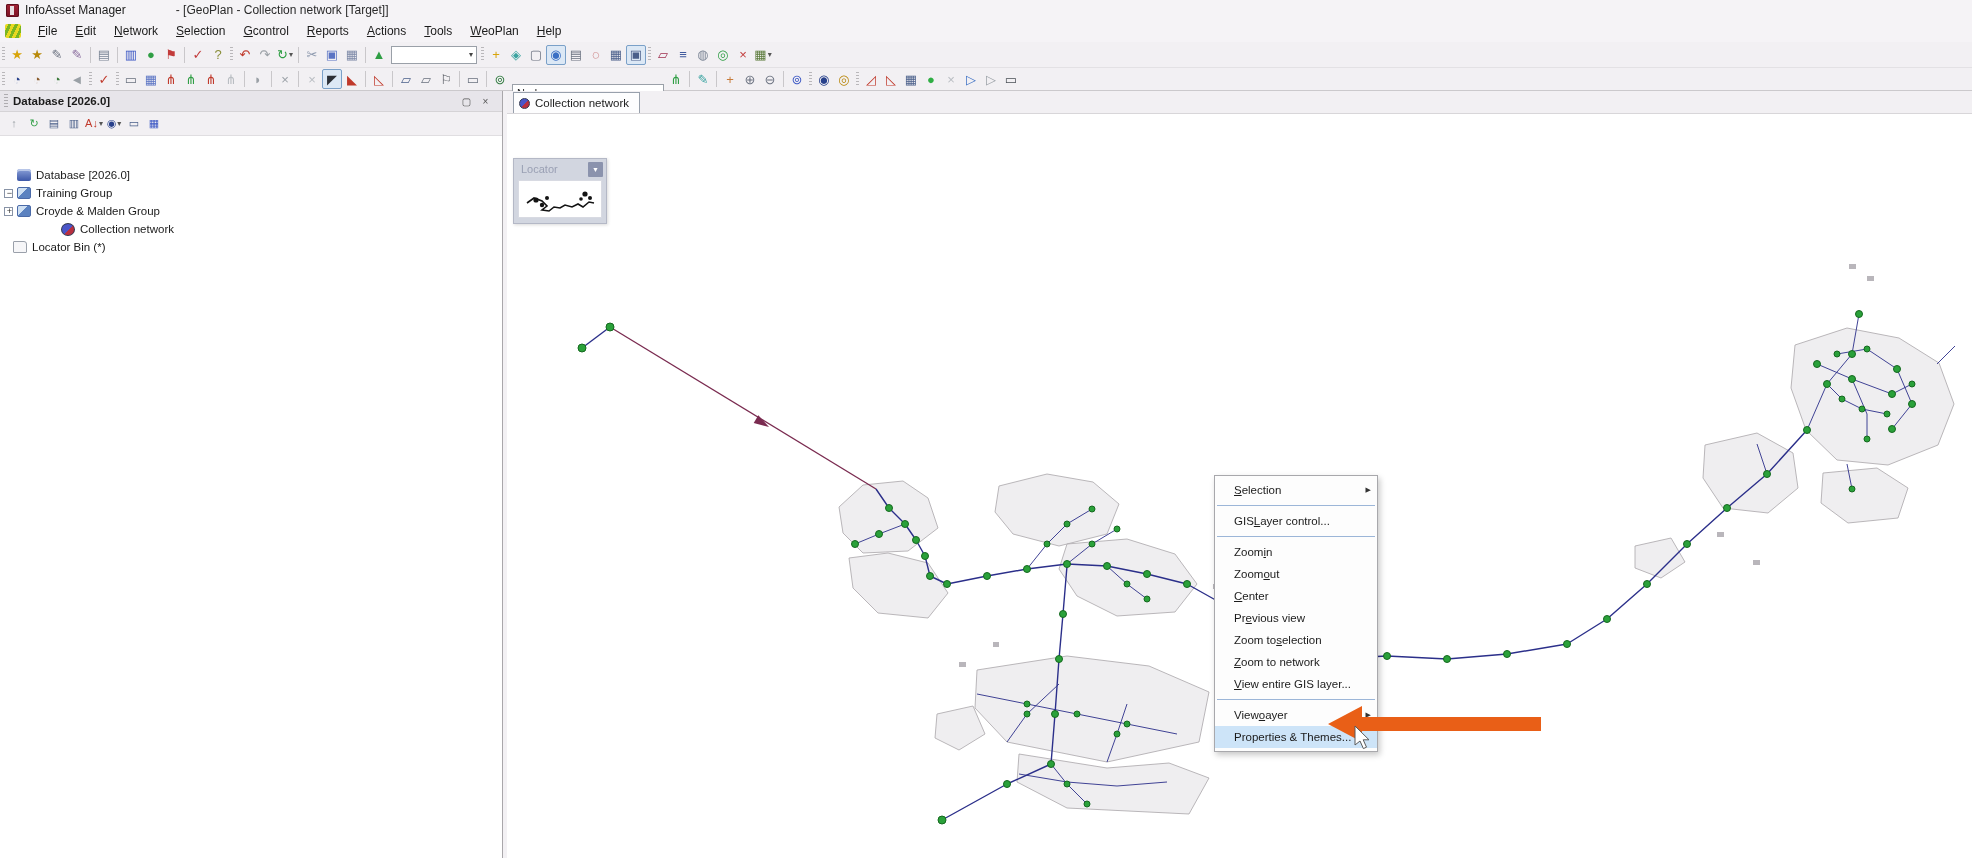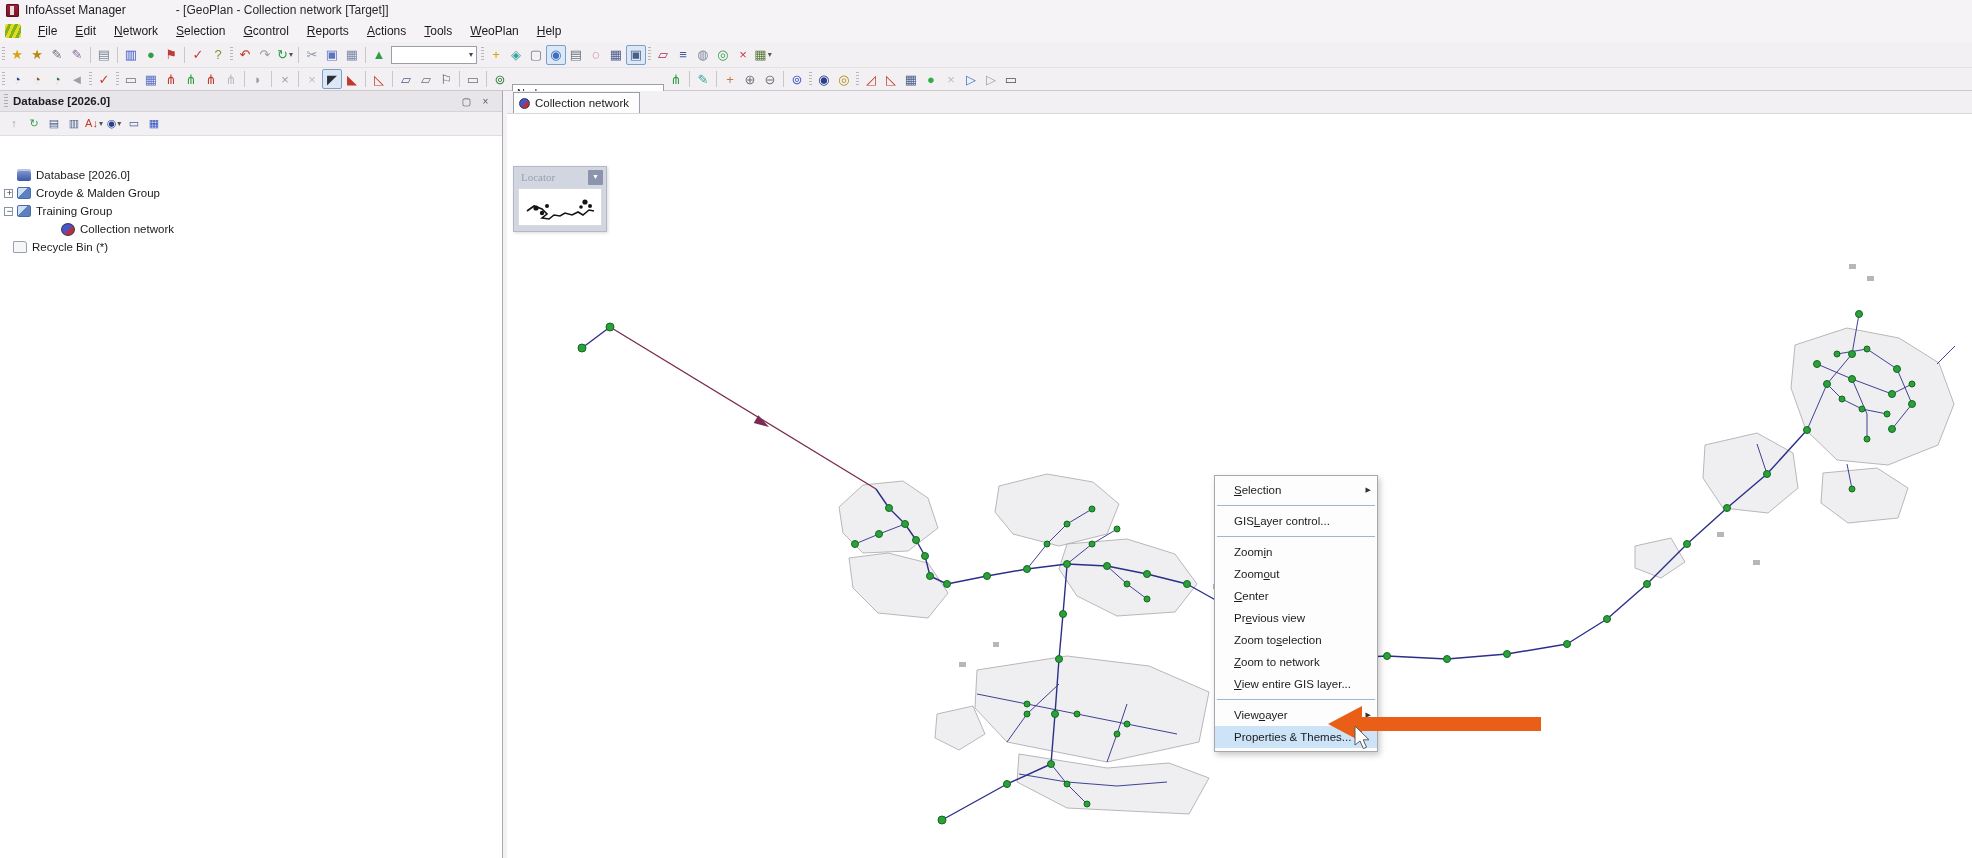--- a/index.html
+++ b/index.html
@@ -85,22 +85,22 @@
   .map-svg { position:absolute; left:0; top:0; }
   .parcel { fill:var(--parcel_fill); stroke:var(--parcel_stroke); stroke-width:0.8; }
   .pipe { fill:none; stroke:var(--pipe); stroke-width:1.4; stroke-linejoin:round; }
   .pipe-thin { fill:none; stroke:var(--pipe); stroke-width:0.9; }
   .main-line { fill:none; stroke:var(--main_line); stroke-width:1.3; }
   .node { fill:var(--node_fill); stroke:var(--node_stroke); stroke-width:1; }
   .block { fill:var(--block); }
   .flow-arrow { fill:var(--main_line); }
 
   
-  .locator { position:absolute; left:6px; top:52px; width:94px; height:66px;
-    background:rgba(206,210,221,0.92); border:1px solid #b4b8c6; box-shadow:1px 1px 3px rgba(0,0,0,0.15);font-family:Liberation Serif, serif; }
+  .locator { position:absolute; left:6px; top:44px; width:94px; height:66px;
+    background:rgba(206,210,221,0.92); border:1px solid #b4b8c6; box-shadow:1px 1px 3px rgba(0,0,0,0.15); }
   .locator-title { height:20px; display:flex; align-items:center; font-size:11px; color:#9aa0b4; padding-left:7px; }
   .locator-pin { margin-left:auto; margin-right:3px; width:15px; height:15px; background:#8b93ad;
     color:#fff; font-size:7px; display:flex; align-items:center; justify-content:center; border-radius:1px; }
   .locator-thumb { margin:1px 4px; width:84px; height:38px; background:#fff; border:1px solid #d8dae2; }
 
   
   .context-menu { position:absolute; left:707px; top:361px; width:164px;
     background:#fdfdfd; border:1px solid #a8a8ac; box-shadow:2px 3px 6px rgba(0,0,0,0.22);
     font-size:11.5px; padding:3px 0; z-index:30; }
   .cm-item { height:22px; display:flex; align-items:center; padding-left:19px; padding-right:6px; position:relative; }
@@ -693,42 +693,42 @@
     </div>
   <div class="tree">
 
       <div class="tree-row" style="padding-left: 4px;">
         <span class="exp exp-none"></span>
         <span class="ticon ti-database"></span>
         <span class="tlabel">Database [2026.0]</span>
       </div>
 
       <div class="tree-row" style="padding-left: 4px;">
+        <span class="exp exp-minus"></span>
+        <span class="ticon ti-group"></span>
+        <span class="tlabel">Training Group</span>
+      </div>
+
+      <div class="tree-row" style="padding-left: 4px;">
         <span class="exp exp-plus"></span>
         <span class="ticon ti-group"></span>
         <span class="tlabel">Croyde &amp; Malden Group</span>
-      </div>
-
-      <div class="tree-row" style="padding-left: 4px;">
-        <span class="exp exp-minus"></span>
-        <span class="ticon ti-group"></span>
-        <span class="tlabel">Training Group</span>
       </div>
 
 
       <div class="tree-row" style="padding-left: 48px;">
         <span class="exp exp-none"></span>
         <span class="ticon ti-network"></span>
         <span class="tlabel">Collection network</span>
       </div>
 
       <div class="tree-row" style="padding-left: 0px;">
         <span class="exp exp-none"></span>
         <span class="ticon ti-recycle"></span>
-        <span class="tlabel">Recycle Bin (*)</span>
+        <span class="tlabel">Locator Bin (*)</span>
       </div>
     </div>
 </div>
 
 <div class="geoplan">
   <div class="tabstrip">
     <div class="tab">
       <span class="tab-icon"></span>
       <span>Collection network</span>
     </div>

